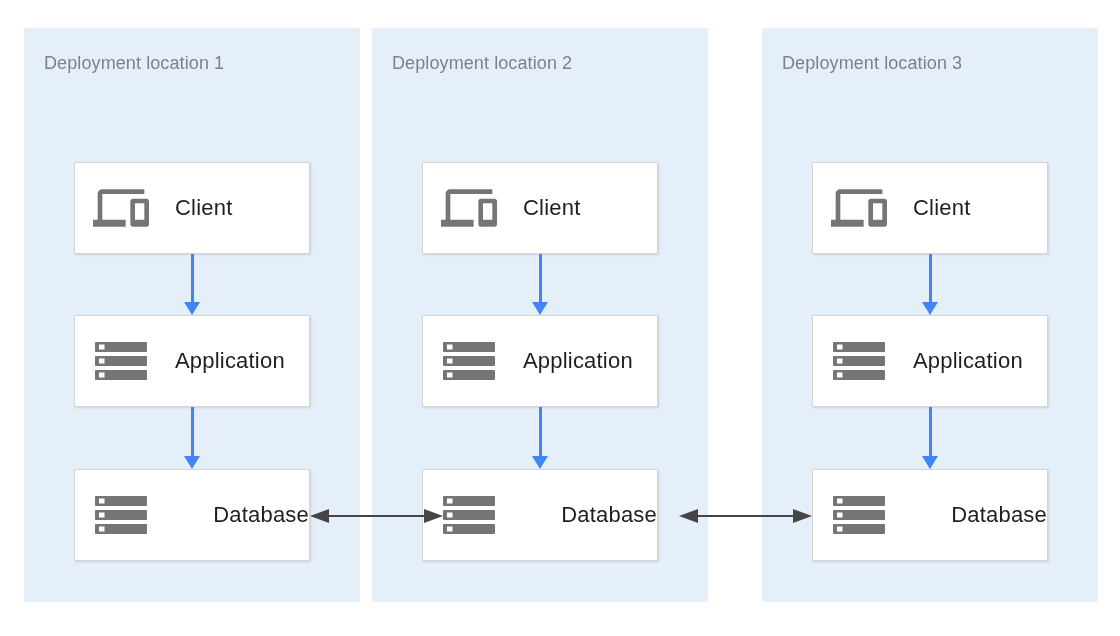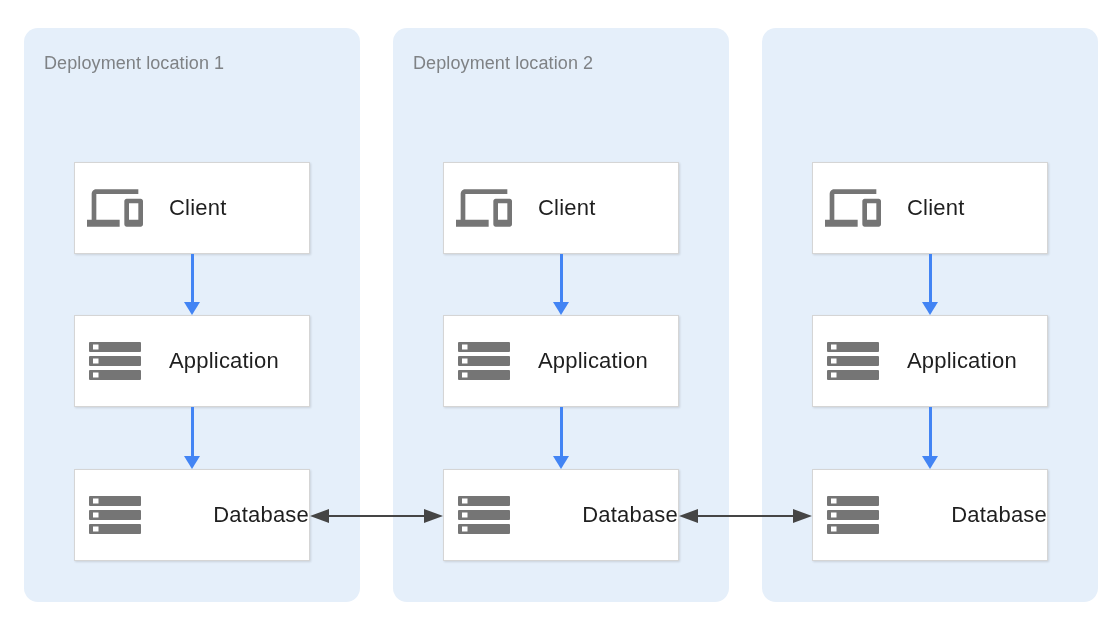--- a/index.html
+++ b/index.html
@@ -13,24 +13,24 @@
     background: #ffffff;
     overflow: hidden;
   }
 
   .panel {
     position: absolute;
     top: 28px;
     width: 336px;
     height: 574px;
     background: #e5effa;
-    border-radius: 14px;
+    border-radius: 2px;
   }
   .panel-1 { left: 24px; }
-  .panel-2 { left: 393px; text-decoration: underline; }
+  .panel-2 { left: 372px; text-decoration: underline; }
   .panel-3 { left: 762px; }
 
   .panel-title {
     position: absolute;
     top: 24px;
     left: 20px;
     font-size: 18px;
     line-height: 22px;
     color: #7f8285;
     letter-spacing: 0.1px;
@@ -40,21 +40,21 @@
     position: absolute;
     left: 50%;
     transform: translateX(-50%);
     width: 236px;
     height: 92px;
     background: #ffffff;
     border: 1px solid #d5d5d5;
     box-shadow: 1px 1px 2px rgba(0,0,0,0.12);
     display: flex;
     align-items: center;
-    padding-left: 12px;
+    padding-left: 18px;
     gap: 26px;
   }
   .node-client      { top: 134px; }
   .node-application { top: 287px; }
   .node-database    { top: 441px; justify-content: space-between; }
 
   .node-icon {
     width: 56px;
     display: flex;
     align-items: center;
@@ -239,20 +239,21 @@
               <rect x="4" y="16.5" width="5.5" height="5"></rect>
               <rect x="4" y="30.5" width="5.5" height="5"></rect>
             </g>
           </svg>
       </span>
       <span class="node-label">Database</span>
     </div>
   </section>
 
   <section class="panel panel-3">
+    <div class="panel-title">Deployment location 3</div>
 
     <div class="node node-client">
       <span class="node-icon">
         <svg width="56" height="56" viewBox="0 0 24 24" fill="#757575" aria-hidden="true">
             <path d="M4 6h18V4H4c-1.1 0-2 .9-2 2v11H0v3h14v-3H4V6zm19 2h-6c-.55 0-1 .45-1 1v10c0 .55.45 1 1 1h6c.55 0 1-.45 1-1V9c0-.55-.45-1-1-1zm-1 9h-4v-7h4v7z"></path>
           </svg>
       </span>
       <span class="node-label">Client</span>
     </div>
 

